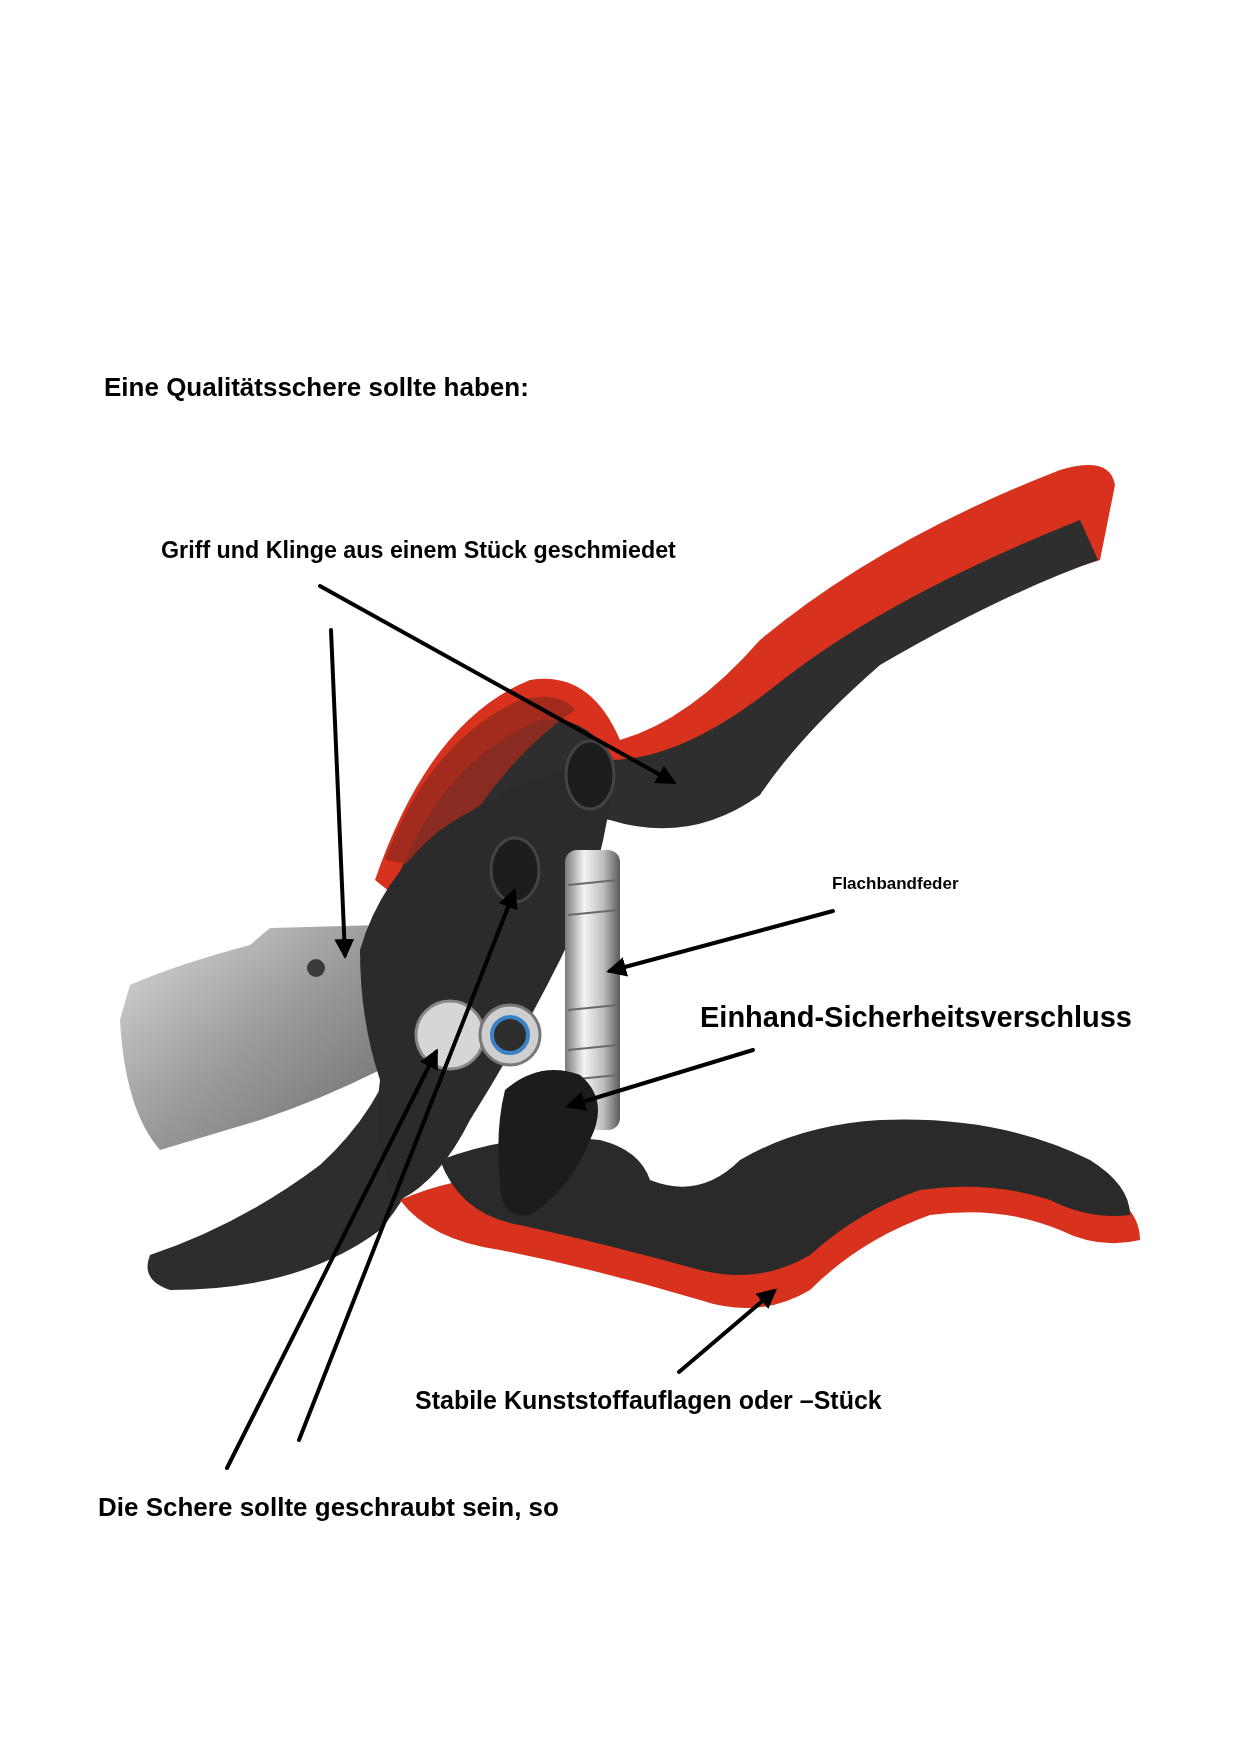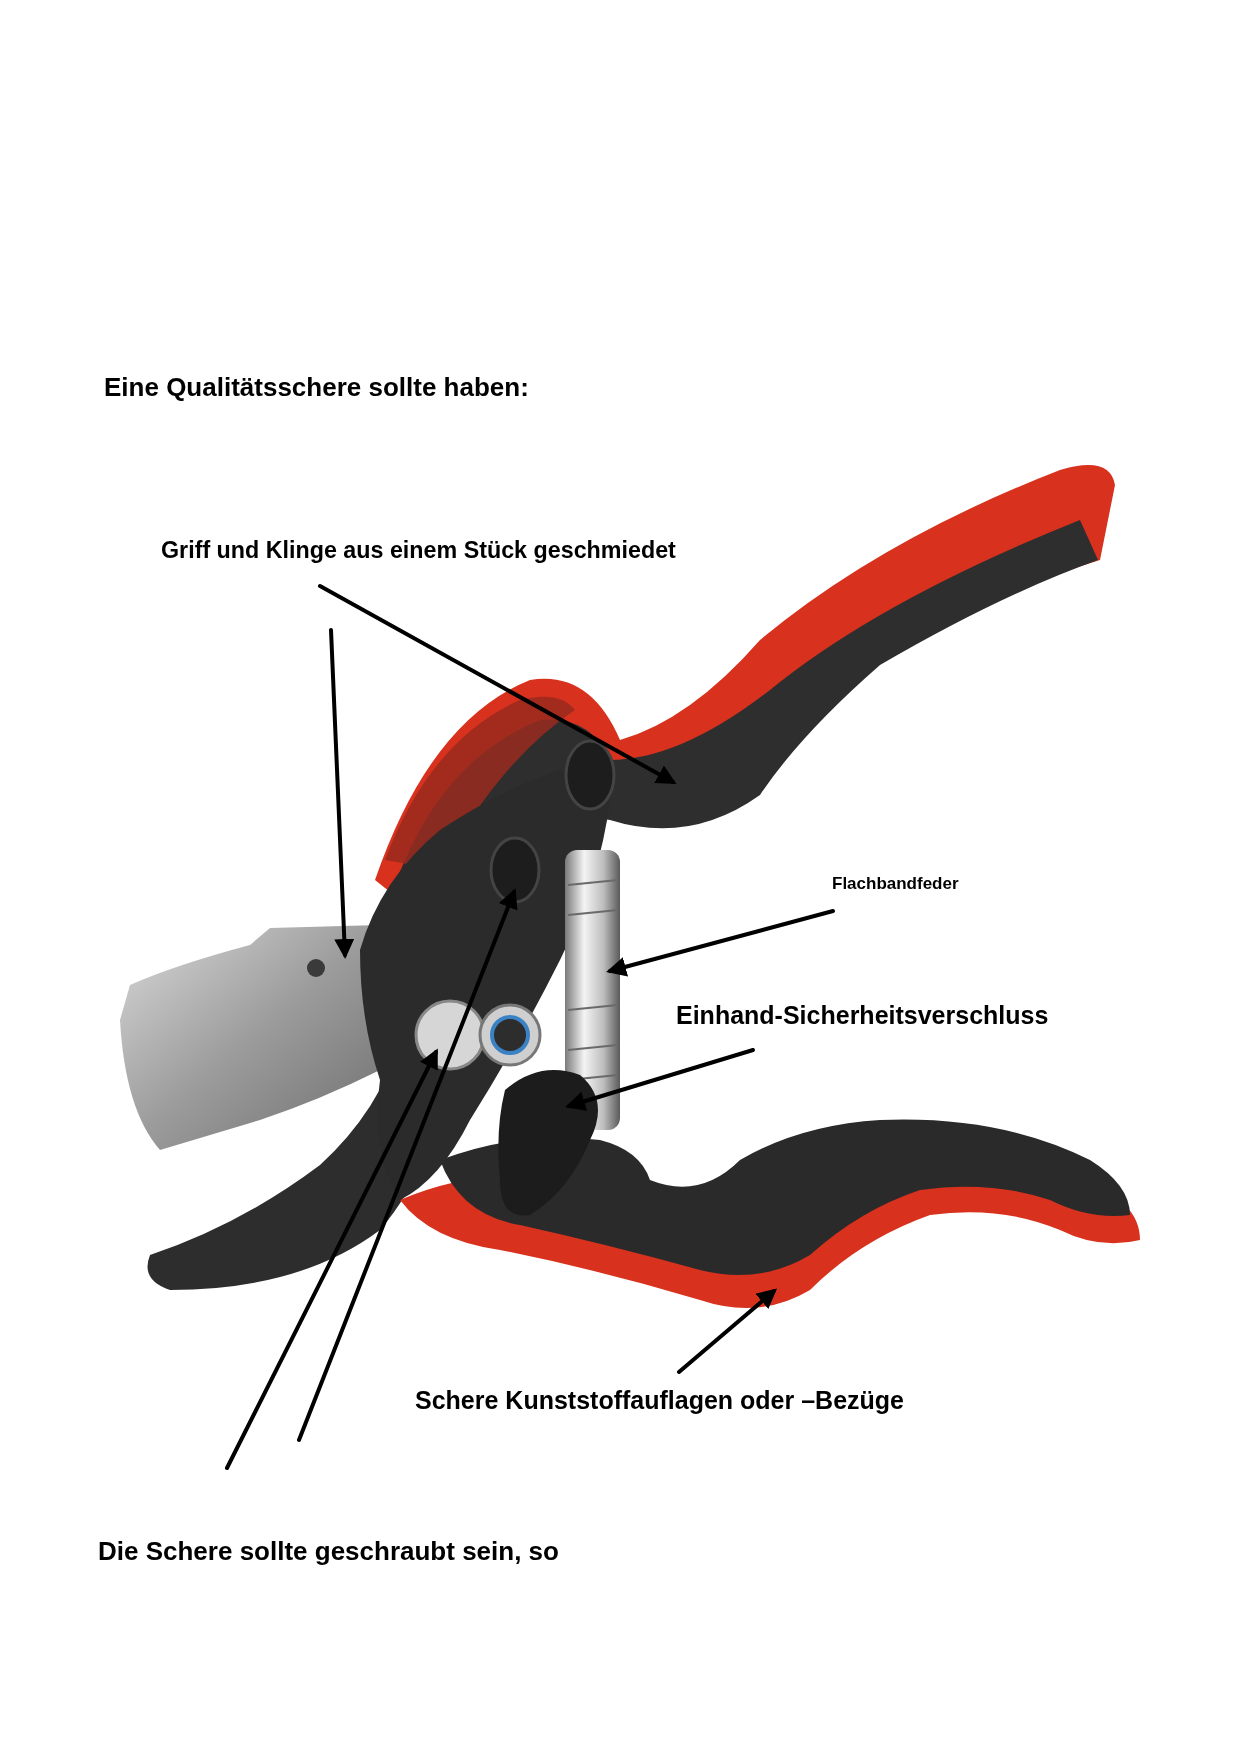--- a/index.html
+++ b/index.html
@@ -2,23 +2,23 @@
 <html><head>
 <meta charset="utf-8">
 <style>
   html, body { margin:0; padding:0; background:#ffffff; }
   body { width:1240px; height:1754px; position:relative; overflow:hidden;
          font-family:"Liberation Sans", "DejaVu Sans", sans-serif; color:#000; }
   .lbl { position:absolute; font-weight:bold; white-space:nowrap; line-height:1; }
   #title { left:104px; top:374px; font-size:26px; }
   #griff { left:161px; top:538px; font-size:24px; transform:scaleX(0.97); transform-origin:left; }
   #flach { left:832px; top:875px; font-size:17px; }
-  #einhand { left:676px; top:1003px; font-size:25px; }
+  #einhand { left:700px; top:1003px; font-size:29px; }
   #stabile { left:415px; top:1388px; font-size:25px; }
-  #schere { left:98px; top:1487px; font-size:26px; line-height:40px; white-space:normal; width:560px;margin-top:44px; }
+  #schere { left:98px; top:1487px; font-size:26px; line-height:40px; white-space:normal; width:560px; }
   #schere span { display:block; }
   svg#scene { position:absolute; left:0; top:0; width:1240px; height:1754px; }
 </style>
 </head>
 <body>
 
 <svg id="scene" viewBox="0 0 1240 1754" xmlns="http://www.w3.org/2000/svg">
   <defs>
     <linearGradient id="blade" x1="0" y1="0" x2="1" y2="1">
       <stop offset="0" stop-color="#d9d9d9"></stop>
@@ -77,16 +77,16 @@
     <line x1="679" y1="1372" x2="774" y2="1291" marker-end="url(#ah)"></line>
     <line x1="227" y1="1468" x2="436" y2="1052" marker-end="url(#ah)"></line>
     <line x1="299" y1="1440" x2="514" y2="892" marker-end="url(#ah)"></line>
   </g>
 </svg>
 
 <div id="title" class="lbl">Eine Qualitätsschere sollte haben:</div>
 <div id="griff" class="lbl">Griff und Klinge aus einem Stück geschmiedet</div>
 <div id="flach" class="lbl">Flachbandfeder</div>
 <div id="einhand" class="lbl">Einhand-Sicherheitsverschluss</div>
-<div id="stabile" class="lbl">Schere Kunststoffauflagen oder –Bezüge</div>
+<div id="stabile" class="lbl">Stabile Kunststoffauflagen oder –Stück</div>
 <div id="schere" class="lbl">
   <span>Die Schere sollte geschraubt sein, so</span>
 </div>
 
 </body></html>

